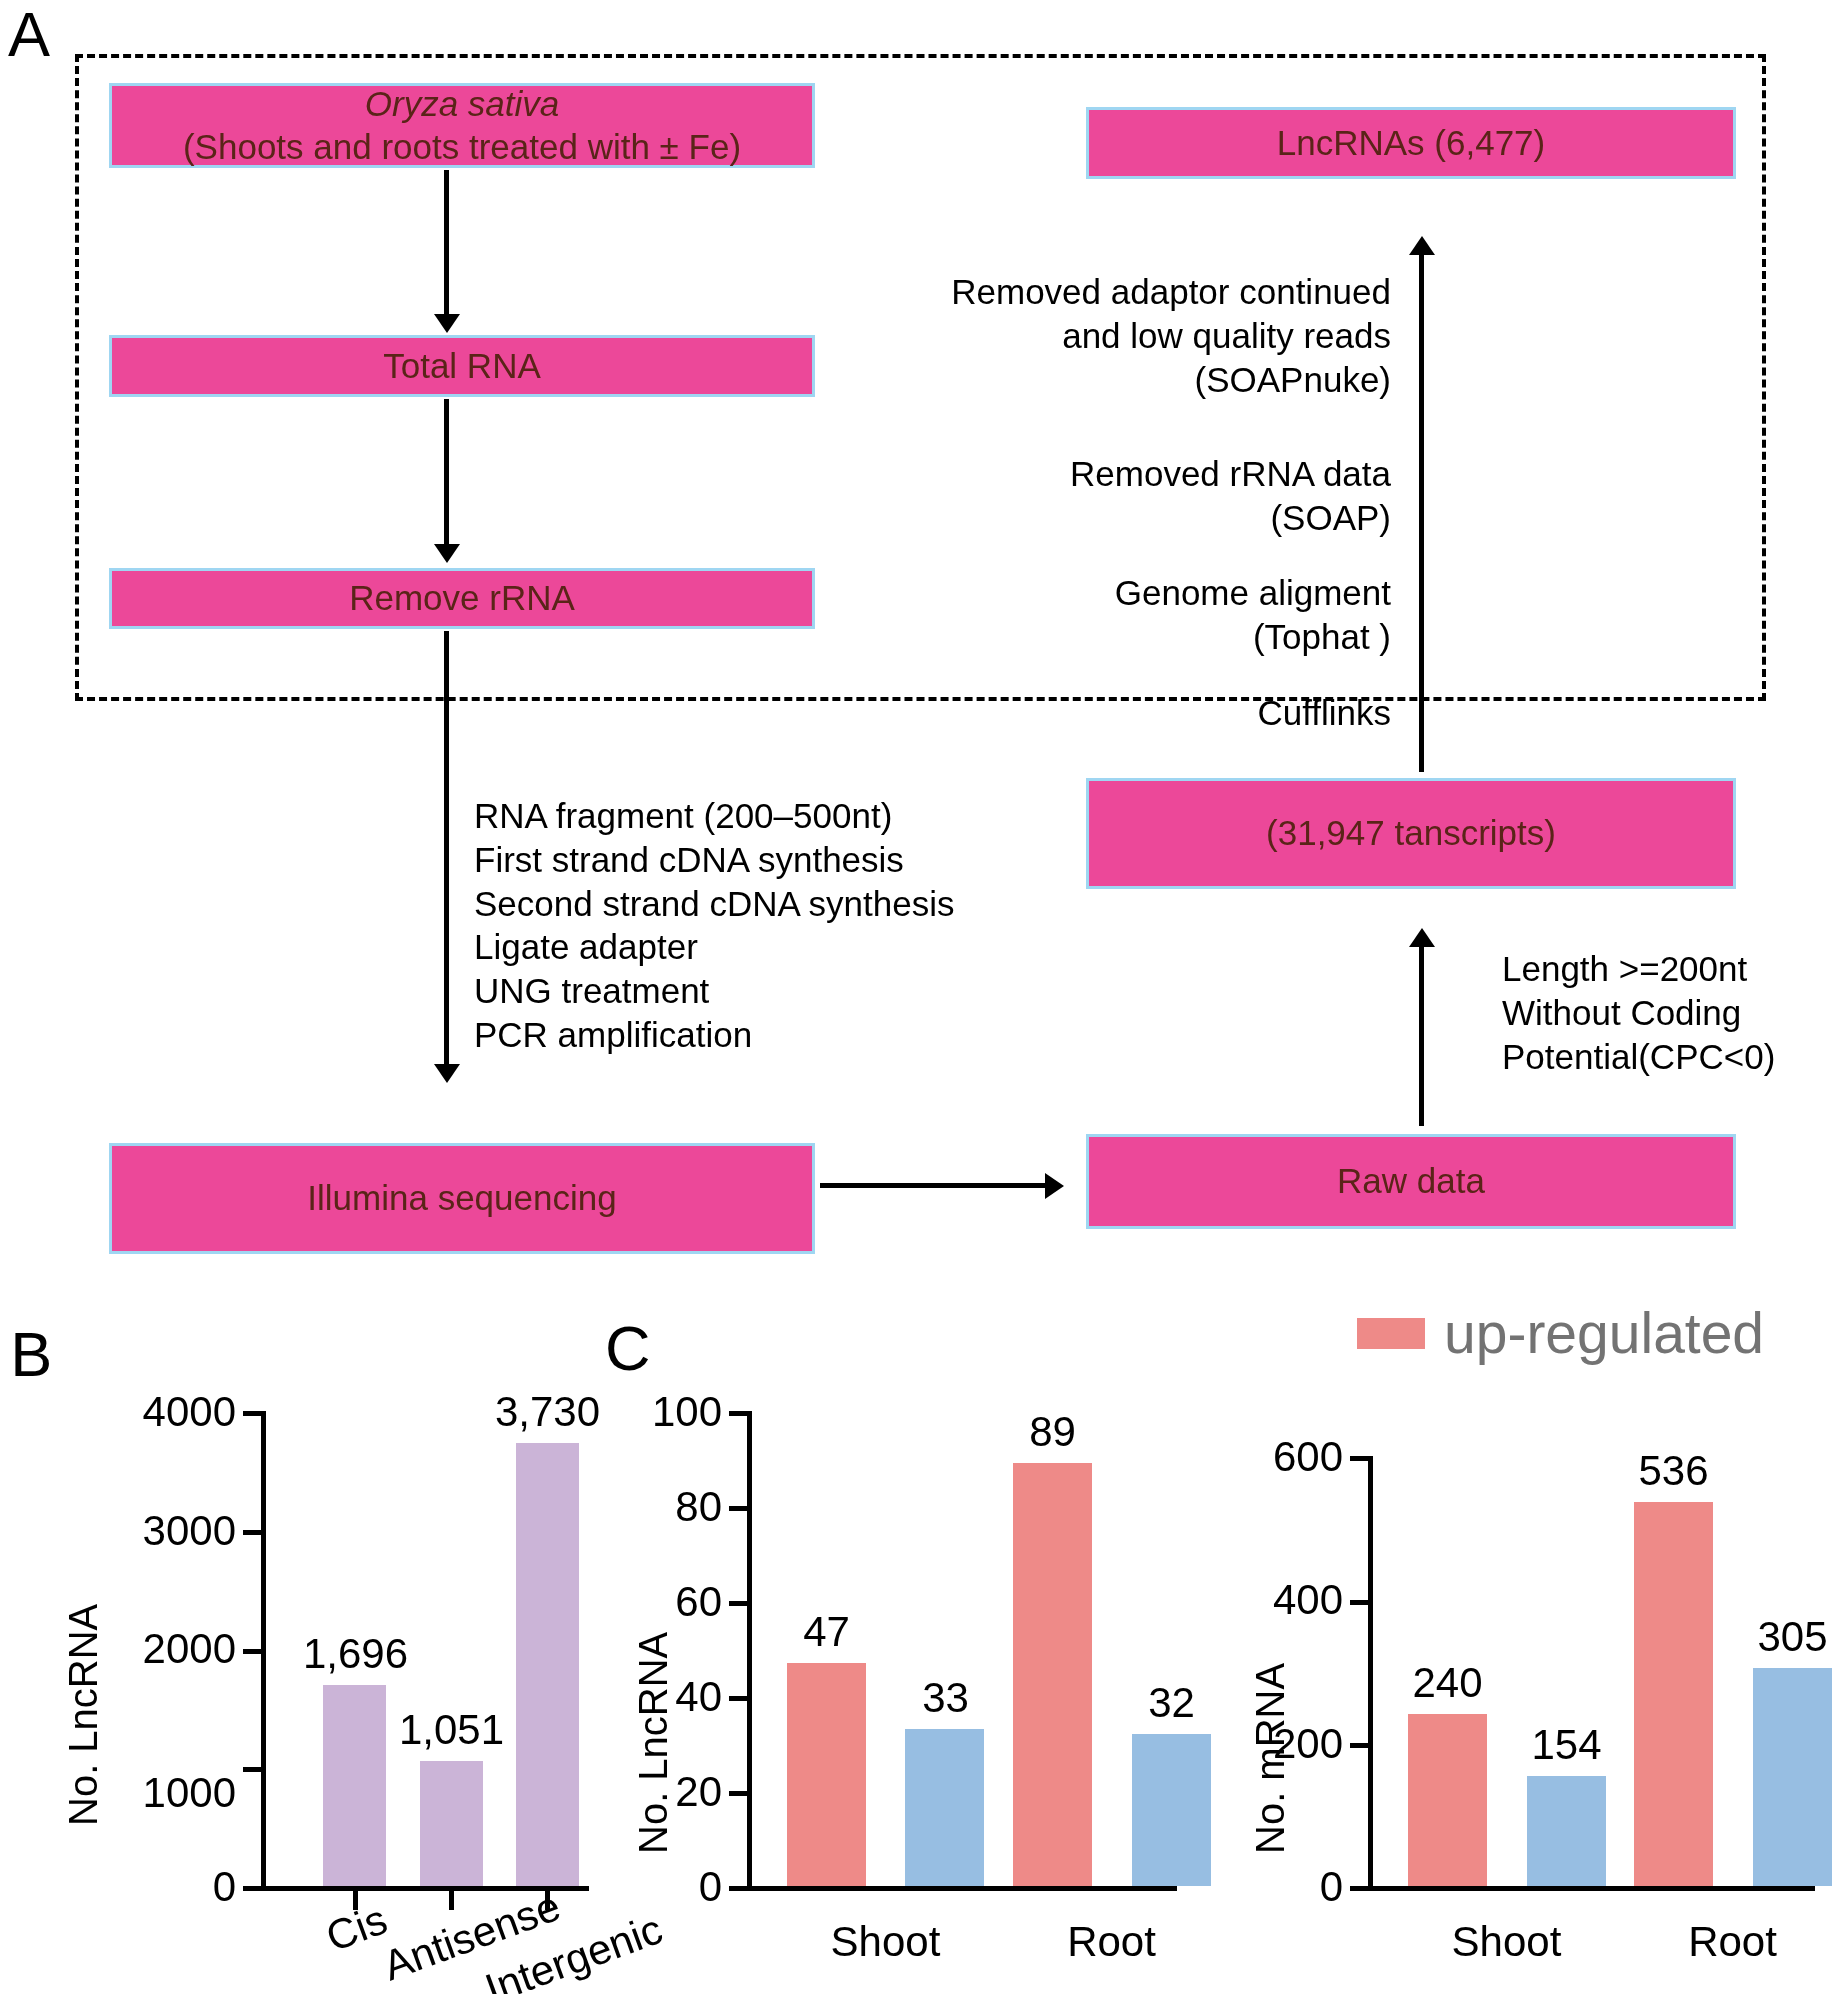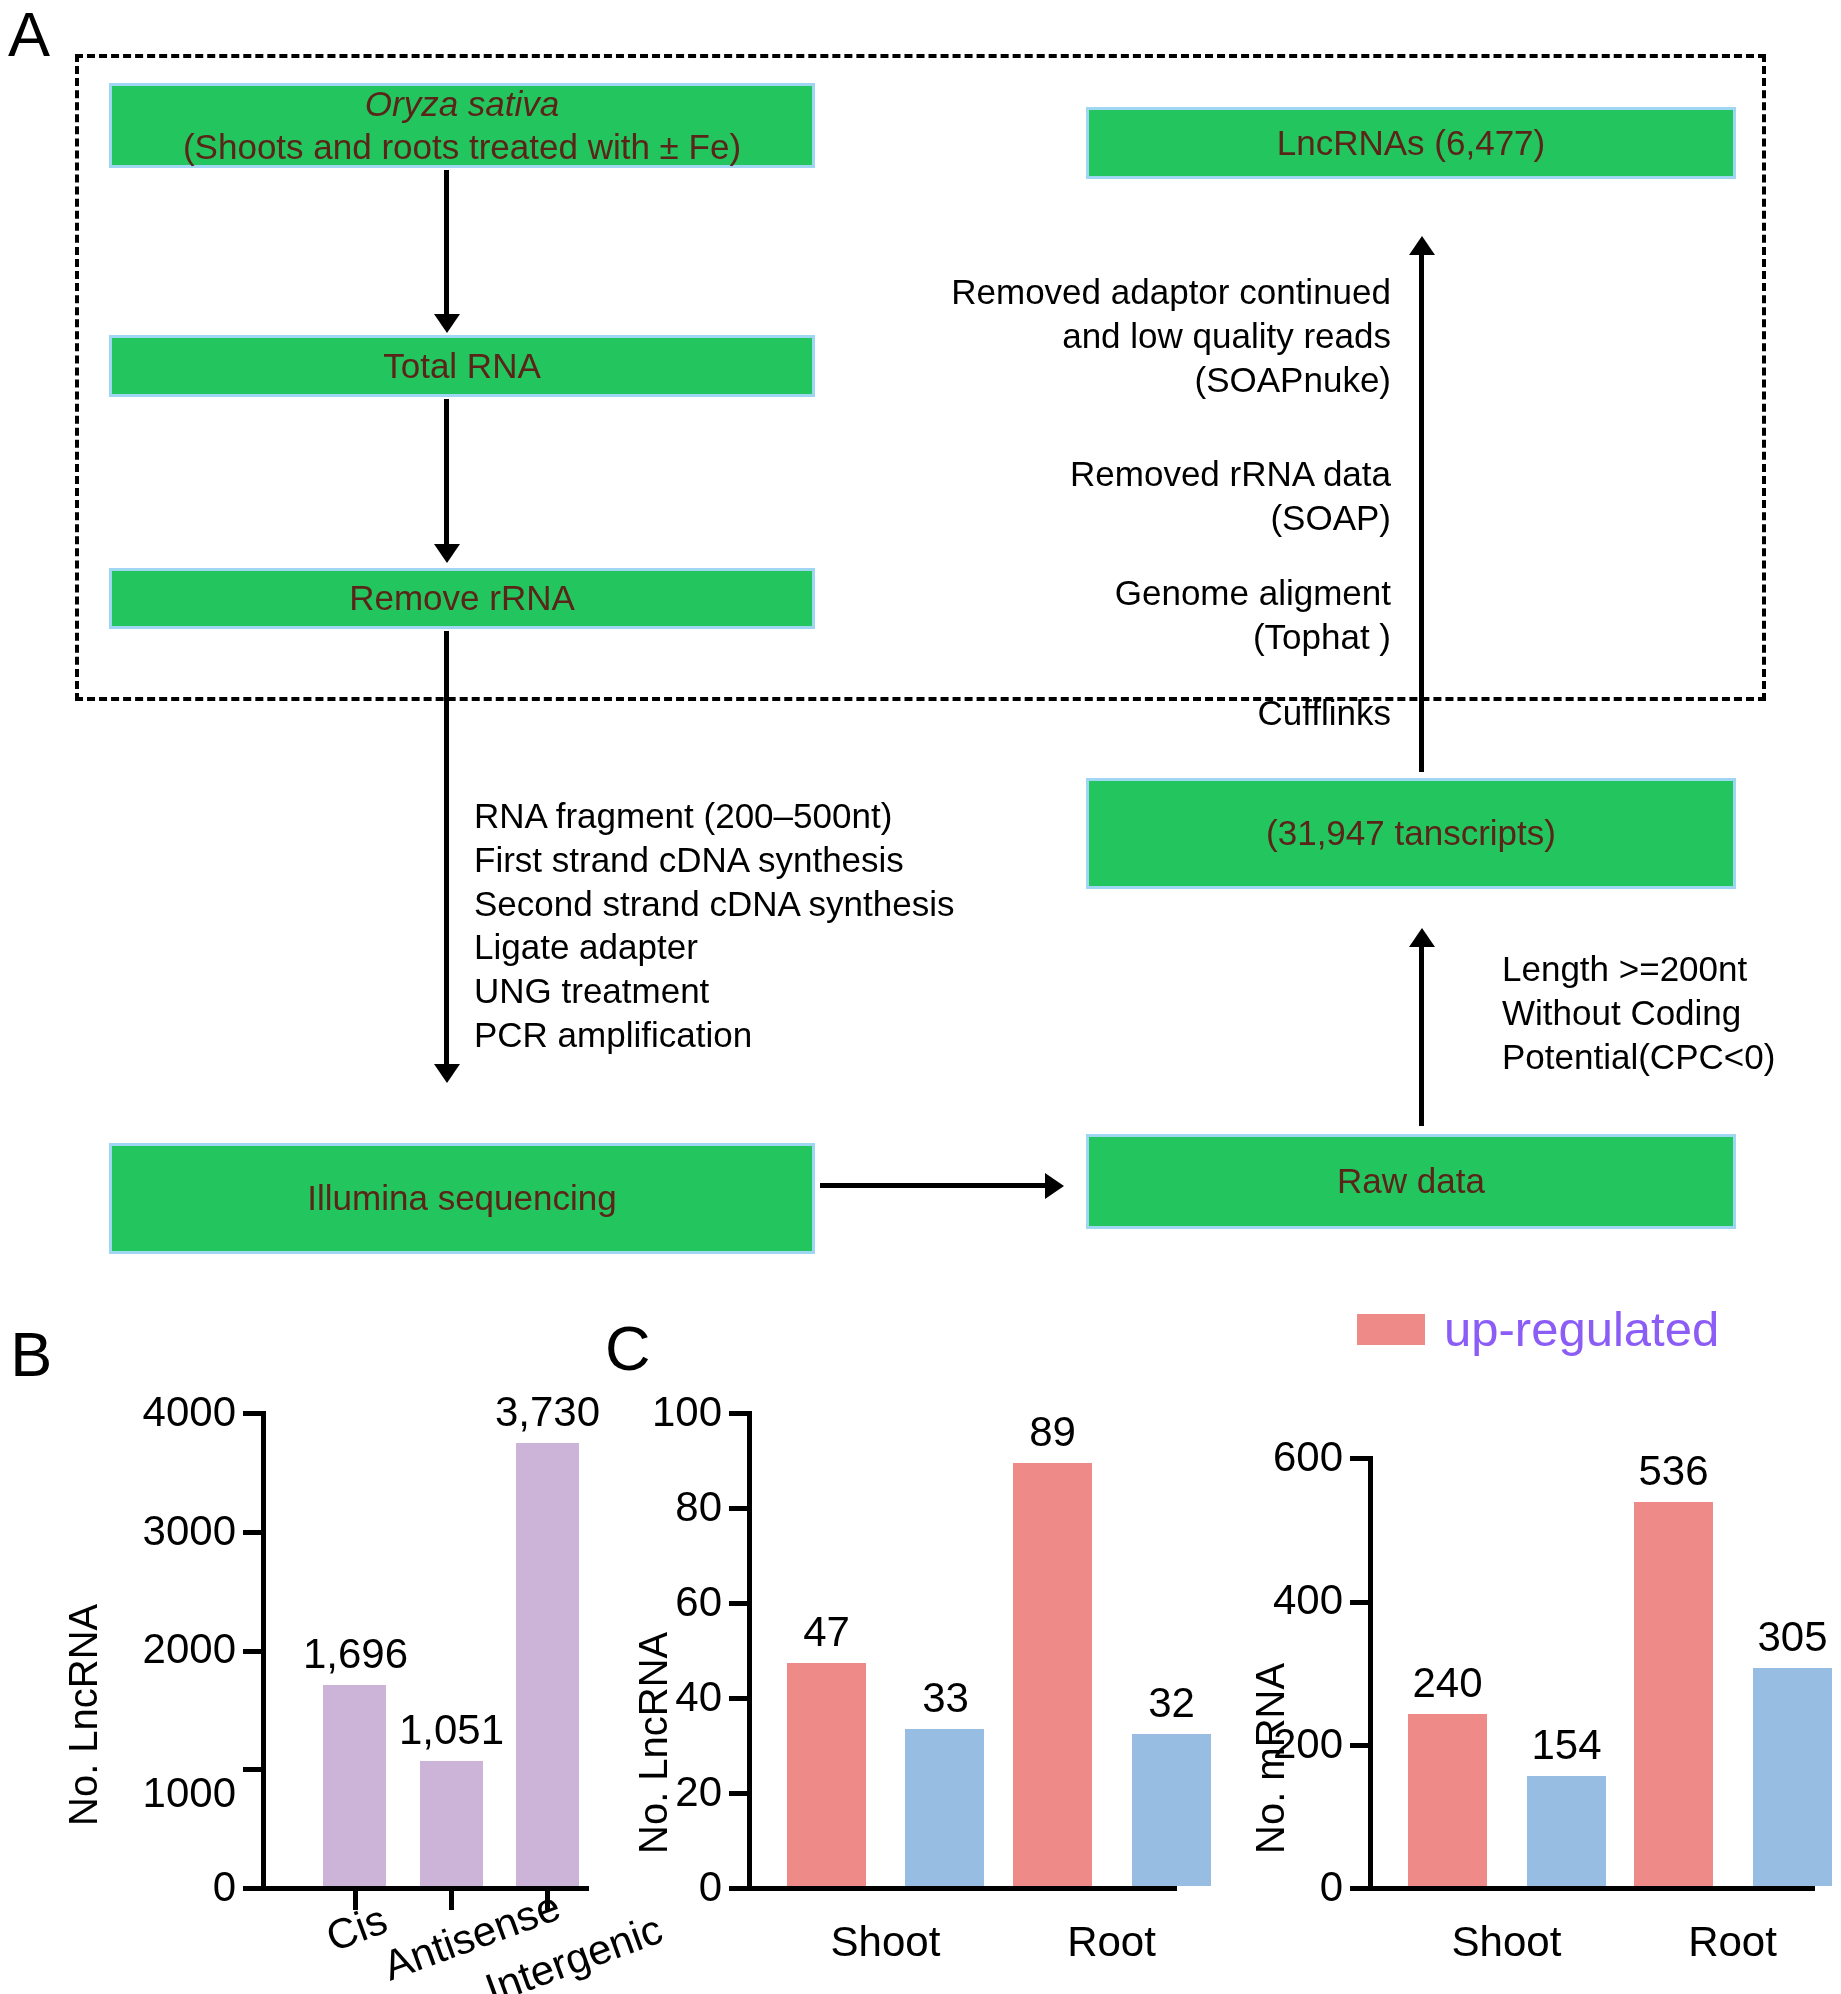--- a/index.html
+++ b/index.html
@@ -4,21 +4,21 @@
 <style>
   html,body{margin:0;padding:0;background:#ffffff;}
   body{width:1841px;height:1995px;position:relative;font-family:"Liberation Sans",sans-serif;overflow:hidden;}
 
   .panel-letter{position:absolute;font-size:63px;color:#000;font-weight:400;line-height:1;}
 
   
   #panelA-frame{position:absolute;left:75px;top:54px;width:1691px;height:647px;
     border:4px dashed #000;box-sizing:border-box;}
 
-  .flow-box{position:absolute;background:#22c55e;border:3.4px solid #9FD6F2;box-sizing:border-box;
+  .flow-box{position:absolute;background:#ec4899;border:3.4px solid #9FD6F2;box-sizing:border-box;
     display:flex;flex-direction:column;align-items:center;justify-content:center;
     color:#5A2418;font-size:35px;line-height:1.22;text-align:center;}
   .flow-box .l2{display:block;}
   .italic{font-style:italic;}
 
   .arrow-v{position:absolute;background:#000;width:5.1px;}
   .arrow-v::after{content:"";position:absolute;left:50%;bottom:-17px;transform:translateX(-50%);
     width:0;height:0;border-left:13.6px solid transparent;border-right:13.6px solid transparent;
     border-top:19px solid #000;}
   .arrow-v.up::after{bottom:auto;top:-17px;border-top:none;
@@ -40,21 +40,21 @@
   .ytick-label{position:absolute;font-size:42px;color:#000;text-align:right;line-height:1;}
   .xtick-label{position:absolute;font-size:42px;color:#000;line-height:1;}
   .axis-title{position:absolute;font-size:40px;color:#000;transform-origin:left top;
     transform:rotate(-90deg);white-space:nowrap;line-height:1;}
   .bar{position:absolute;}
   .bar-label{position:absolute;font-size:42px;color:#000;text-align:center;line-height:1;}
 
   .legend{position:absolute;}
   .legend-row{display:flex;align-items:center;margin-bottom:5.7px;}
   .legend-swatch{width:68px;height:30.5px;margin-right:19px;}
-  .legend-text{font-size:49px;color:#8b5cf6;line-height:1;}
+  .legend-text{font-size:57px;color:#737373;line-height:1;}
 </style>
 </head>
 <body>
 
 <div class="panel-letter" style="left:8px;top:3.4px;">A</div>
 
 <div id="panelA-frame"></div>
 
 <div class="flow-box" style="left:109px;top:83px;width:706px;height:85px;">
   <span class="italic">Oryza sativa</span>

